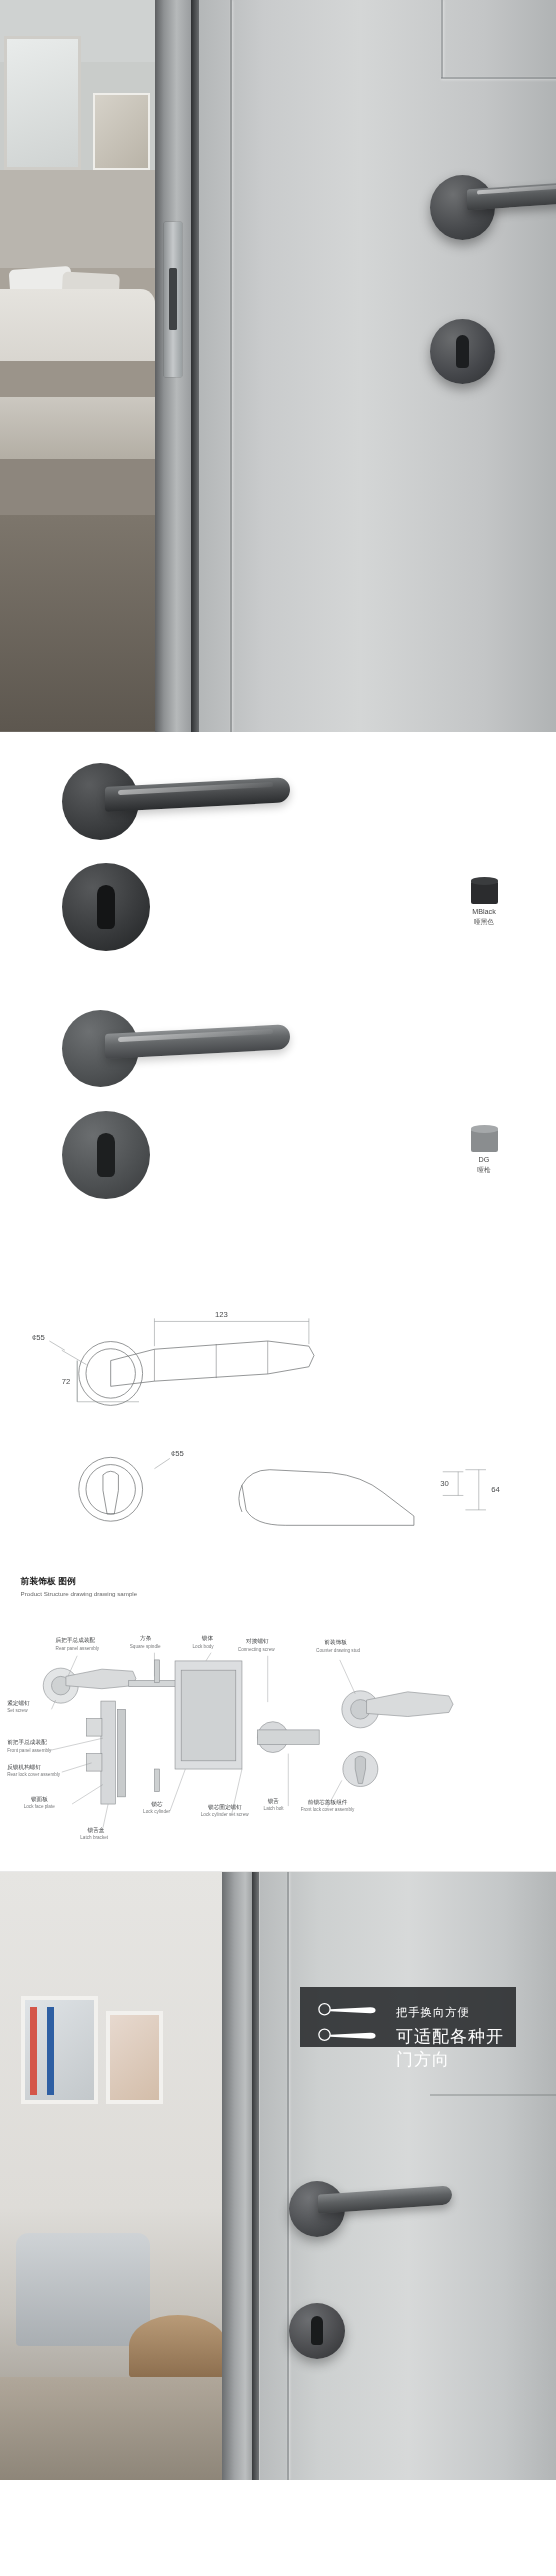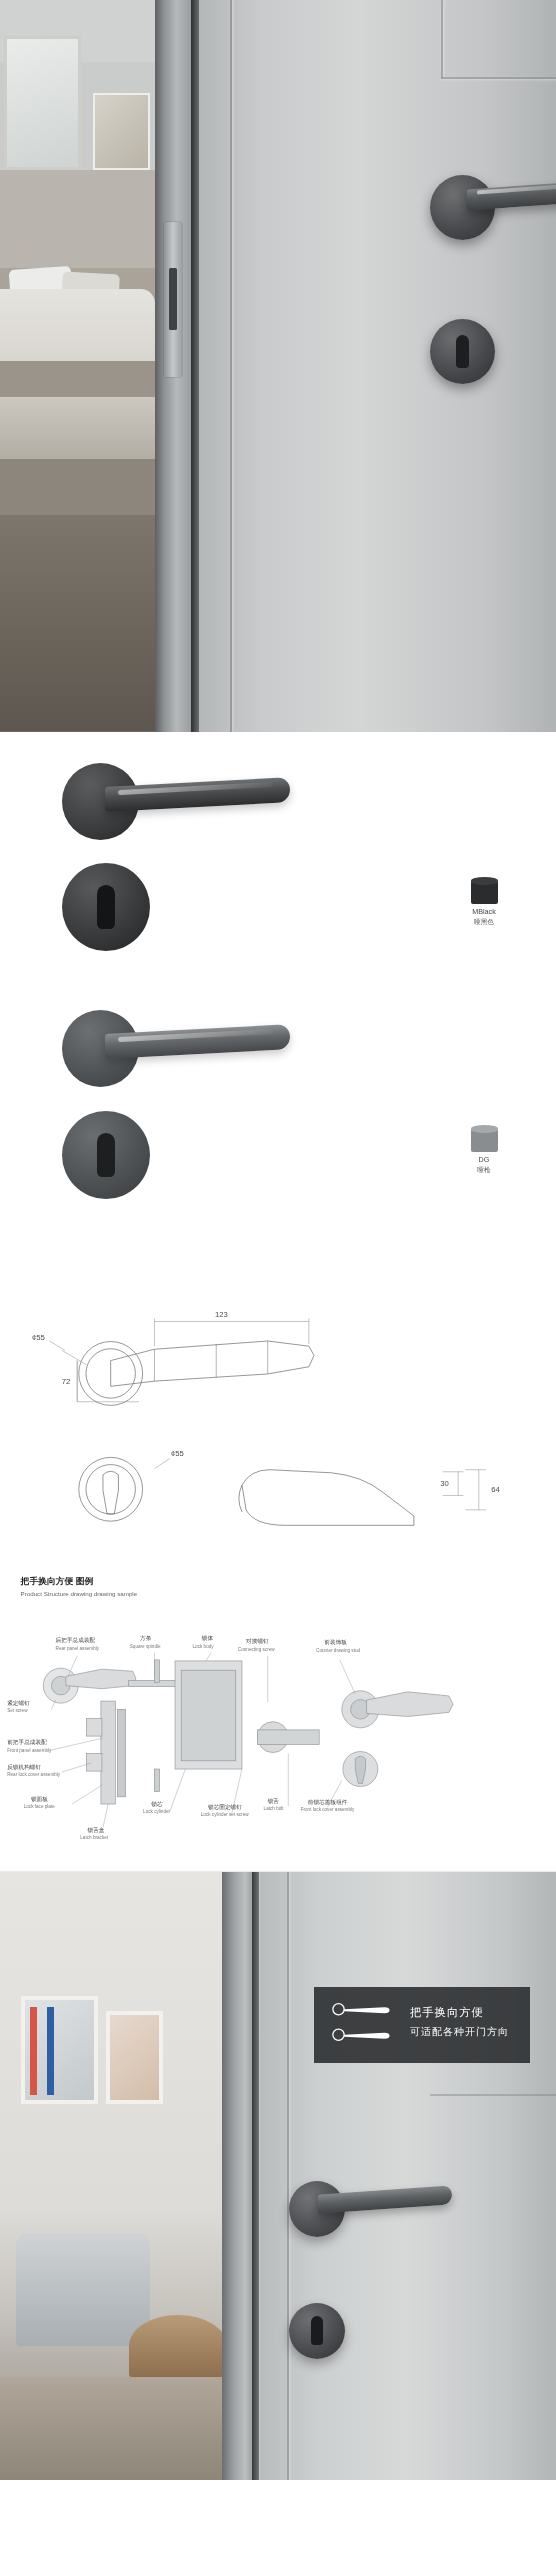--- a/index.html
+++ b/index.html
@@ -276,29 +276,29 @@
     background: radial-gradient(circle at 35% 30%, #6c6e71, #48494c 60%, #2f3133 100%);
     box-shadow: 0 5.2px 10.3px rgba(0,0,0,.3);
   }
   .scene-cyl:after {
     content: ""; position: absolute; left: 21.6px; top: 13.4px; width: 12.4px; height: 29px;
     background: #191b1c; border-radius: 6.2px 6.2px 3.6px 3.6px;
   }
 
   
   .callout {
-    position: absolute; left: 314px; top: 115px; width: 216px; height: 76px;
+    position: absolute; left: 300px; top: 115px; width: 216px; height: 60px;
     background: rgba(40,42,44,.88);
   }
   .callout .diag { position: absolute; left: 10.3px; top: 11.3px; width: 77px; height: 49px; }
   .callout .t1 {
     position: absolute; left: 96px; top: 17.5px; font-size: 11.3px; color: #fff; letter-spacing: 1px;
   }
   .callout .t2 {
-    position: absolute; left: 96px; top: 38px; font-size: 10px; color: #fff; letter-spacing: 1px;
+    position: absolute; left: 96px; top: 38px; font-size: 17px; color: #fff; letter-spacing: 1px;
   }
 
   .sep { width: 556px; height: 1px; background: #e9e9e9; }
 </style>
 </head>
 <body>
 
 <div class="page">
 
   <section class="hero">
@@ -402,21 +402,21 @@
         <text x="62" y="110">¢55</text>
         <text x="120" y="196">72</text>
         <text x="332" y="336">¢55</text>
         <text x="872" y="394" text-anchor="end">30</text>
         <text x="954" y="406">64</text>
       </g>
     </svg>
   </section>
 
   <section class="explode">
-    <div class="hd-cn">把手换向方便 图例</div>
+    <div class="hd-cn">前装饰板 图例</div>
     <div class="hd-en">Product Structure drawing drawing sample</div>
 
     <svg width="556" height="268" xmlns="http://www.w3.org/2000/svg" viewBox="0 0 1080 520">
       <g stroke="#8d9093" fill="#e3e5e6" stroke-width="1.2">
 
         <ellipse cx="118" cy="168" rx="34" ry="34"></ellipse>
         <ellipse cx="118" cy="168" rx="18" ry="18" fill="#cfd2d3"></ellipse>
 
         <path d="M128 150 l70 -14 l60 4 l6 14 l-6 14 l-60 6 l-70 -6 Z" fill="#d9dbdc"></path>
 

